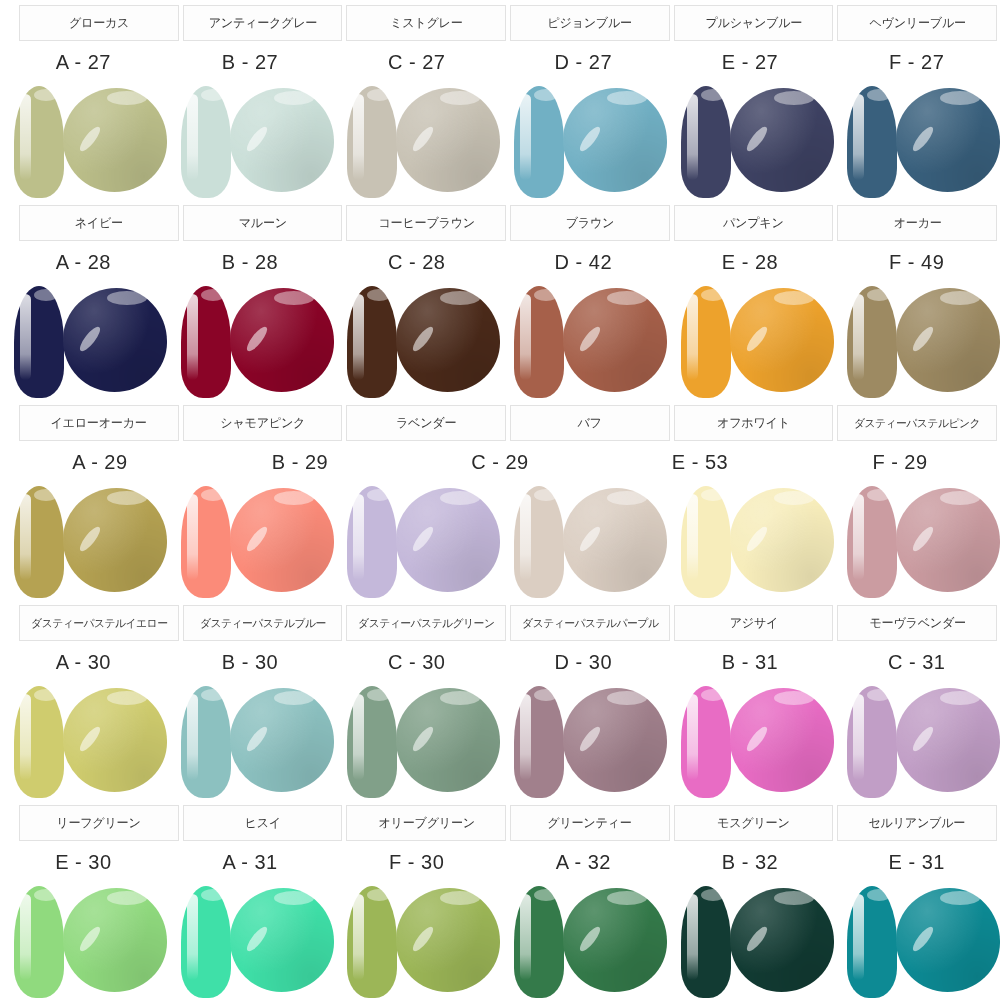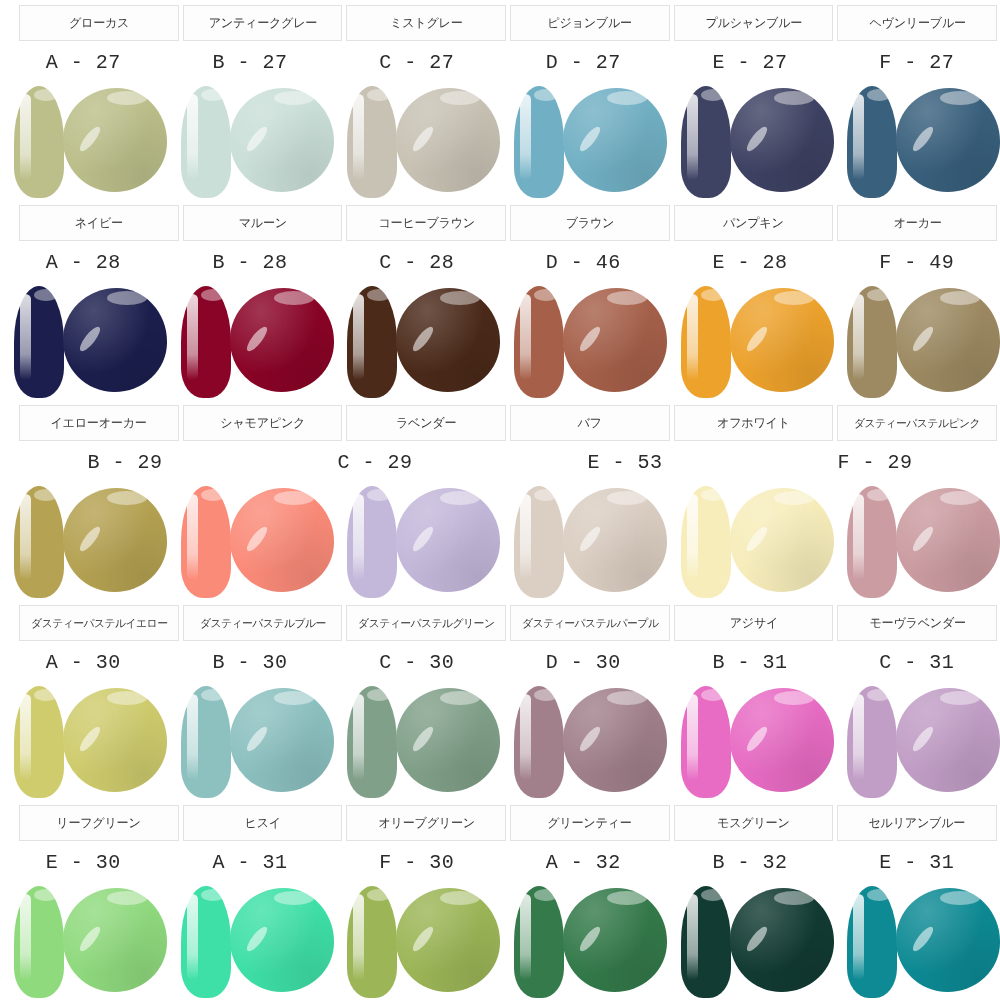--- a/index.html
+++ b/index.html
@@ -54,21 +54,21 @@
     width: 1000px;
     height: 40px;
   }
   .code-cell {
     flex: 1 1 0;
     display: flex;
     align-items: center;
     justify-content: center;
   }
   .code-cell span {
-    font-family: Liberation Mono, monospace;
+    font-family: Liberation Sans, sans-serif;
     font-size: 20px;
     color: #2b2b2b;
     letter-spacing: 0.5px;
   }
   .swatch-strip {
     display: flex;
     width: 1000px;
     height: 118px;
     position: relative;
   }
@@ -264,21 +264,21 @@
         <div class="code-cell">
           <span>A - 28</span>
         </div>
         <div class="code-cell">
           <span>B - 28</span>
         </div>
         <div class="code-cell">
           <span>C - 28</span>
         </div>
         <div class="code-cell">
-          <span>D - 46</span>
+          <span>D - 42</span>
         </div>
         <div class="code-cell">
           <span>E - 28</span>
         </div>
         <div class="code-cell">
           <span>F - 49</span>
         </div>
       </div>
       <div class="swatch-strip">
         <div class="swatch-cell">
@@ -346,20 +346,23 @@
           <span>バフ</span>
         </div>
         <div class="label-cell">
           <span>オフホワイト</span>
         </div>
         <div class="label-cell tight">
           <span>ダスティーパステルピンク</span>
         </div>
       </div>
       <div class="code-strip">
+        <div class="code-cell">
+          <span>A - 29</span>
+        </div>
         <div class="code-cell">
           <span>B - 29</span>
         </div>
         <div class="code-cell">
           <span>C - 29</span>
         </div>
         <div class="code-cell">
           <span>E - 53</span>
         </div>
         <div class="code-cell">

